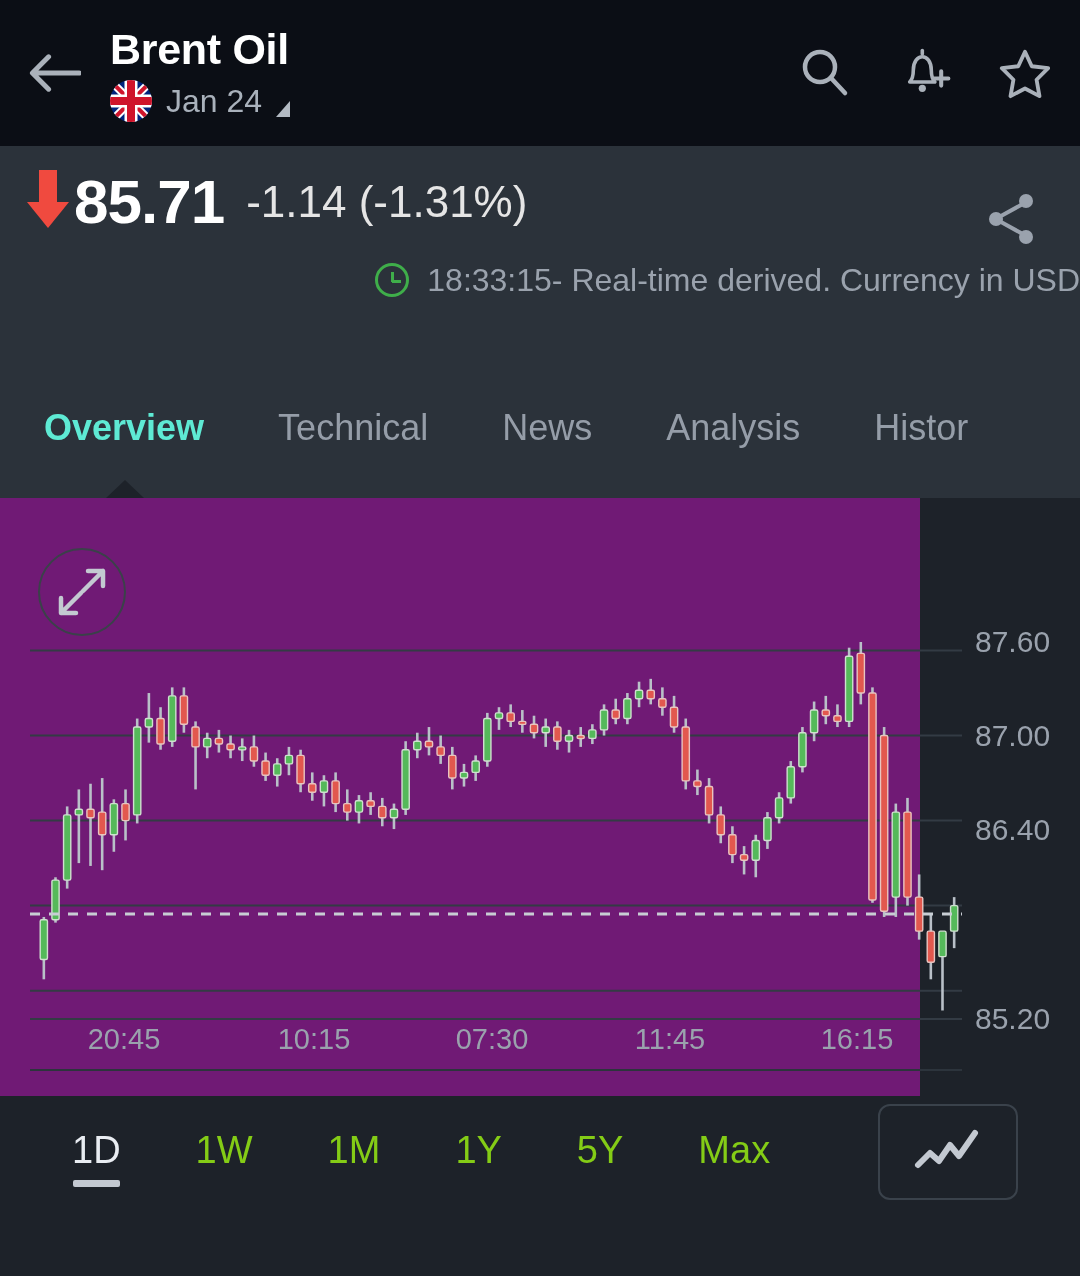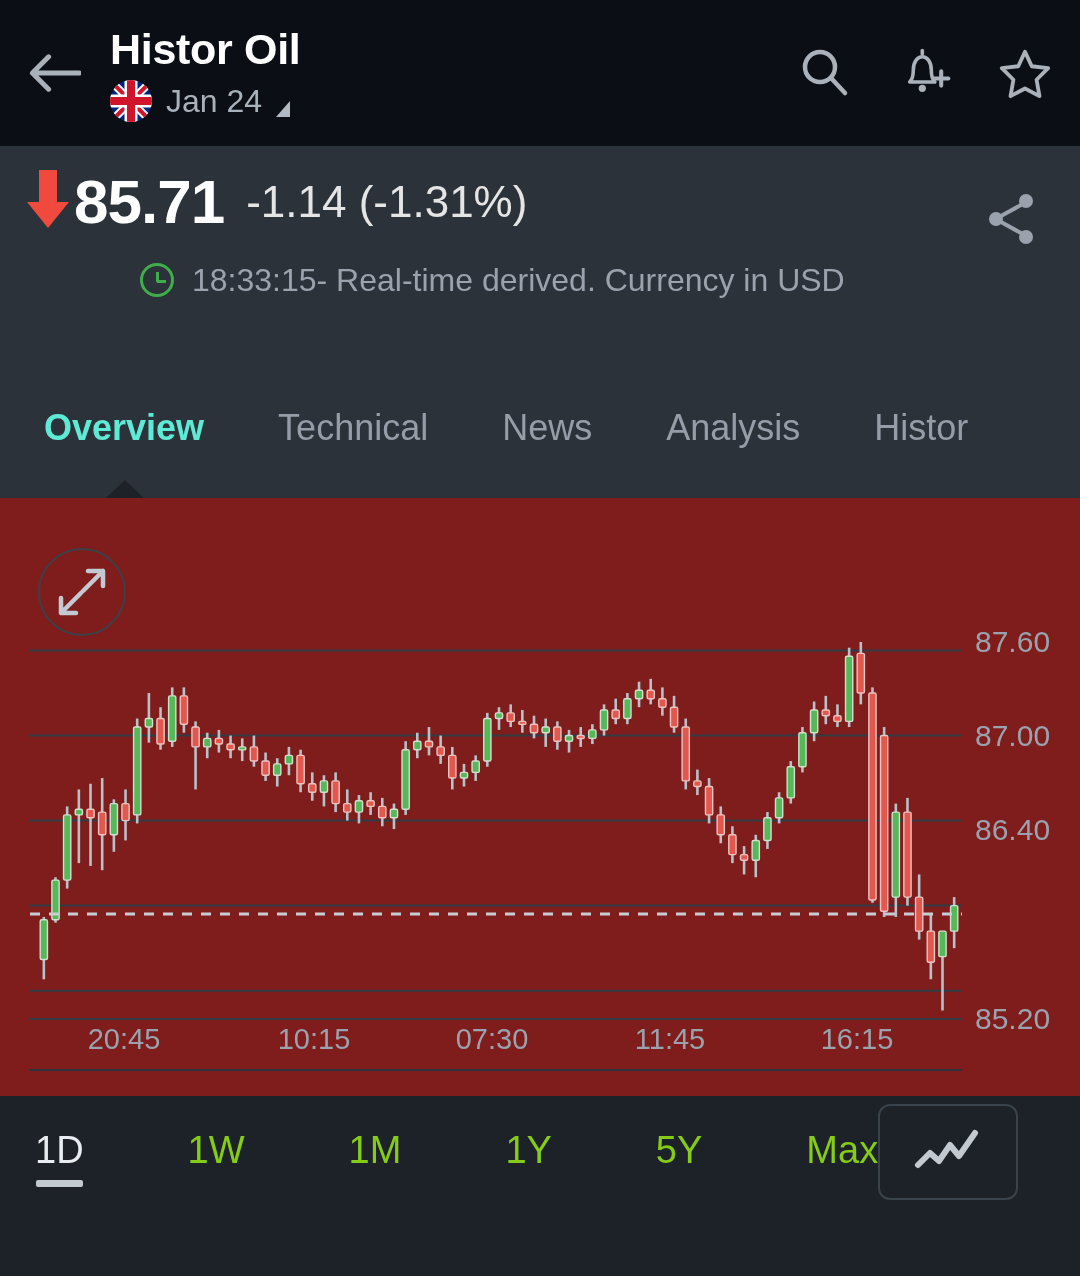--- a/index.html
+++ b/index.html
@@ -69,21 +69,21 @@
   }
   .arrow-down .stem { position: absolute; left: -9px; top: -32px; width: 18px; height: 32px; background: #f04a3f; }
   .arrow-down .head {
     position: absolute; left: -21px; top: 0px; width: 0; height: 0;
     border-left: 21px solid transparent; border-right: 21px solid transparent;
     border-top: 26px solid #f04a3f;
   }
   .last-price { color: #ffffff; font-size: 62px; font-weight: bold; line-height: 64px; letter-spacing: -1px;}
   .change { color: #e5e5e5; font-size: 44px; margin-left: 22px; line-height: 64px; }
   .share-btn { position: absolute; right: 38px; top: 42px; }
-  .meta-row { display: flex; align-items: center; padding-left: 140px; margin-top: 26px; }
+  .meta-row { display: flex; align-items: center; padding-left: 140px; margin-top: 26px; justify-content: flex-end; }
   .clock {
     width: 34px; height: 34px; border-radius: 50%; border: 3px solid #3fae4a;
     position: relative; flex: 0 0 34px;
   }
   .clock .h { position: absolute; left: 13px; top: 6px; width: 3px; height: 10px; background: #3fae4a; }
   .clock .m { position: absolute; left: 14px; top: 14px; width: 9px; height: 3px; background: #3fae4a; }
   .meta-text { color: #9aa2ad; font-size: 32px; margin-left: 18px; line-height: 40px; }
 
   
   .tabsband {
@@ -94,22 +94,22 @@
   .tab { color: #959da8; font-size: 36px; line-height: 44px; position: relative; }
   .tab.active { color: #5eead4; font-weight: bold; }
   .tab-caret {
     position: absolute; left: 106px; bottom: 0; width: 0; height: 0;
     border-left: 19px solid transparent; border-right: 19px solid transparent;
     border-bottom: 18px solid #1d2229;
   }
 
   
   .chartarea {
-    position: absolute; left: 0; top: 498px; width: 1080px; height: 598px;
-    background: #7f1d1d;
+    position: absolute; left: 0; top: 498px; width: 920px; height: 598px;
+    background: #701a75;
   }
   .expand-btn {
     position: absolute; left: 38px; top: 50px; width: 88px; height: 88px;
     border: 2px solid #3a4149; border-radius: 50%;
     display: flex; align-items: center; justify-content: center;
   }
   .chart-svg { position: absolute; left: 0; top: 0; }
   .ylabel {
     position: absolute; color: #9aa2ad; font-size: 30px; line-height: 32px; left: 975px;
   }
@@ -127,21 +127,21 @@
     width: 0; height: 0;
     border-top: 18px solid transparent; border-bottom: 18px solid transparent;
     border-right: 18px solid #ffffff;
   }
 
   
   .rangebar {
     position: absolute; left: 0; top: 1096px; width: 1080px; height: 180px;
     background: #1d2229;
   }
-  .ranges { display: flex; align-items: center; height: 108px; padding-left: 35px; gap: 104px; }
+  .ranges { display: flex; align-items: center; height: 108px; padding-left: 72px; gap: 75px; }
   .range { color: #84cc16; font-size: 38px; line-height: 46px; position: relative; }
   .range.active { color: #e9edf2; }
   .range.active::after {
     content: ""; position: absolute; left: 1px; right: 1px; bottom: -14px;
     height: 7px; background: #c3c9d1; border-radius: 2px;
   }
   .charttype-btn {
     position: absolute; right: 62px; top: 8px; width: 140px; height: 96px;
     border: 2px solid #3a424b; border-radius: 12px;
     display: flex; align-items: center; justify-content: center;
@@ -152,21 +152,21 @@
 
 <div class="app">
 
   <div class="topbar">
     <div class="back-btn">
       <svg class="ic" width="60" height="48" viewBox="0 0 60 48">
         <path d="M58 24 H8 M24 6 L6 24 L24 42" fill="none" stroke="#aab1ba" stroke-width="5.5" stroke-linecap="round" stroke-linejoin="round"></path>
       </svg>
     </div>
     <div class="titleblock">
-      <div class="inst-title">Histor Oil</div>
+      <div class="inst-title">Brent Oil</div>
       <div class="inst-sub">
         <span class="flag">
           <i class="dg1"></i>
             <i class="dg2"></i>
             <i class="dr1"></i>
             <i class="dr2"></i>
           <i class="vw"></i>
             <i class="hw"></i>
             <i class="vr"></i>
             <i class="hr"></i>

